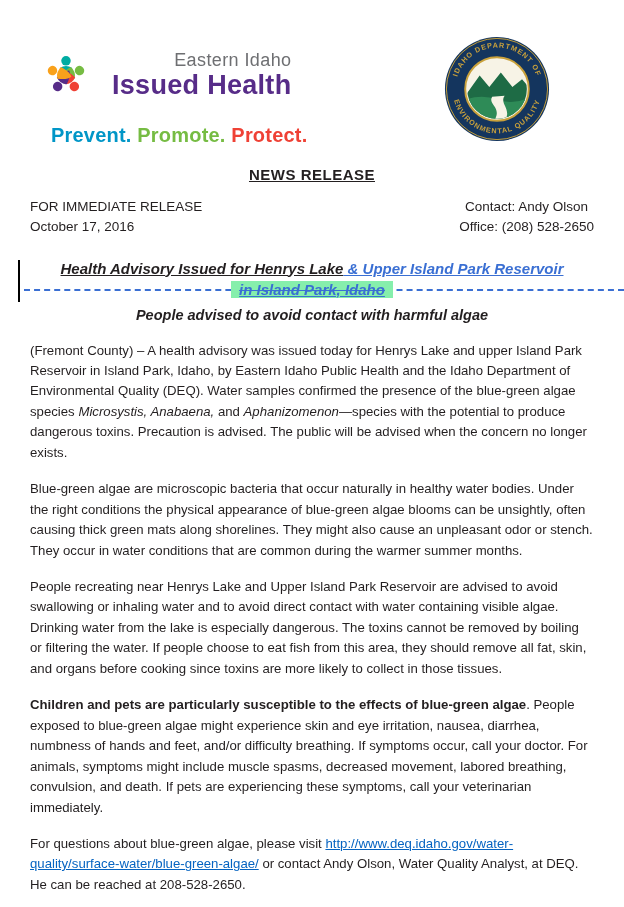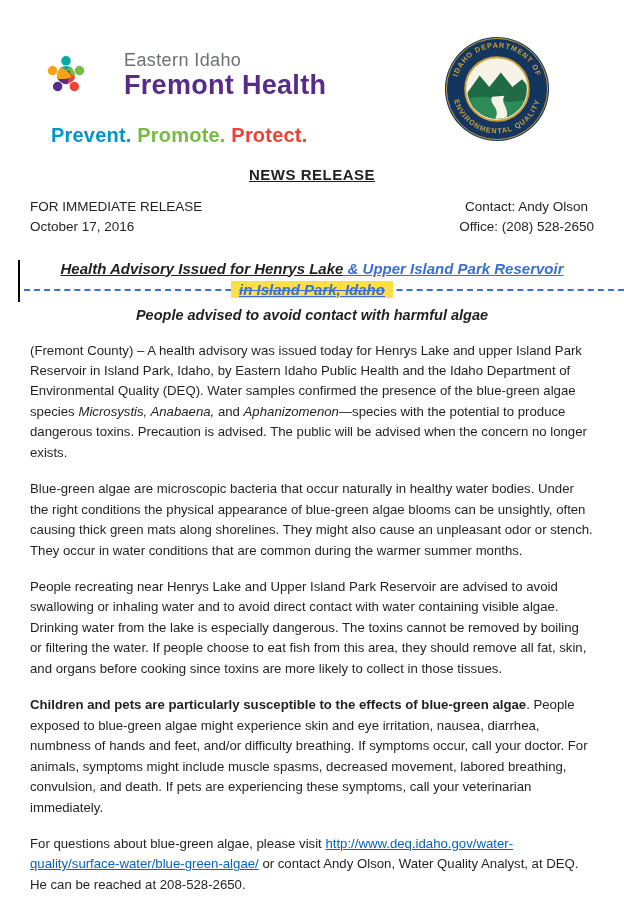--- a/index.html
+++ b/index.html
@@ -4,21 +4,21 @@
 <style>
   html,body { margin:0; padding:0; background:#fff; }
   .page {
     position:relative; width:624px; height:907px; margin:0 auto;
     background:#fff; box-sizing:border-box; padding:36px 30px 0 30px;
     font-family:"Liberation Sans", sans-serif; color:var(--text, #231f20);
     overflow:hidden;
   }
   
   .header { display:flex; justify-content:space-between; align-items:flex-start; height:116px; }
-  .logo-top { display:flex; align-items:center; gap:22px; }
+  .logo-top { display:flex; align-items:center; gap:10px;text-align:right; }
   .logo-name1 { font-size:18px; color:var(--brand-gray); letter-spacing:.4px; line-height:1.15; }
   .logo-name2 { font-size:27px; font-weight:bold; color:var(--brand-purple); letter-spacing:.3px; line-height:1.1; }
   .tagline { margin-top:10px; margin-left:21px; font-size:20px; font-weight:bold; letter-spacing:.2px; }
   .tg-prevent { color:var(--tag-blue); }
   .tg-promote { color:var(--tag-green); }
   .tg-protect { color:var(--tag-red); }
   .seal { flex:0 0 auto; margin-right:44px; }
   .seal-text { font-size:7.5px; font-weight:bold; letter-spacing:1px; fill:var(--seal-gold); font-family:"Liberation Sans",sans-serif; }
   
   .nr-heading { text-align:center; margin-top:14px; font-size:15px; font-weight:bold; }
@@ -27,21 +27,21 @@
   .meta { display:flex; justify-content:space-between; margin-top:14px; font-size:13.5px; line-height:1.5; }
   .meta-right { text-align:center; }
   
   .title-block { position:relative; margin-top:20px; text-align:center; }
   .change-bar { position:absolute; left:-12px; top:2px; width:2px; height:42px; background:#000; }
   .dashed-line { position:absolute; left:-6px; right:-30px; top:31px; border-top:2px dashed var(--track-blue); }
   .title-line1 { position:relative; z-index:1; font-size:15px; font-weight:bold; font-style:italic; line-height:22px; }
   .t-black { text-decoration:underline; }
   .t-ins { color:var(--track-blue); text-decoration:underline;text-align:center; }
   .title-line2 { position:relative; z-index:1; font-size:15px; font-weight:bold; font-style:italic; line-height:20px; }
-  .t-del { color:var(--track-blue); text-decoration:underline line-through; background:#fde047; padding:0 8px; }
+  .t-del { color:var(--track-blue); text-decoration:underline line-through; background:#86efac; padding:0 8px; }
   .subtitle { margin-top:7px; font-size:14.5px; font-weight:bold; font-style:italic; }
   
   .body { margin-top:18px; font-size:13.2px; line-height:1.55; }
   .body p { margin:0 0 16px 0; }
   .it { font-style:italic; }
   .bd { font-weight:bold; }
   .link { color:var(--link-blue); text-decoration:underline; overflow-wrap:anywhere; cursor:pointer; }
 </style>
 </head>
 <body>
@@ -70,21 +70,21 @@
               <path d="M -6.5 -7.5 Q 0 -11.5 6.5 -7.5 Q 4.5 3 0 6 Q -4.5 3 -6.5 -7.5 Z"></path>
             </g>
             <g transform="rotate(288)" fill="#f9a11b">
               <circle cx="0" cy="-15" r="5"></circle>
               <path d="M -6.5 -7.5 Q 0 -11.5 6.5 -7.5 Q 4.5 3 0 6 Q -4.5 3 -6.5 -7.5 Z"></path>
             </g>
           </g>
         </svg>
         <div class="logo-text">
           <div class="logo-name1">Eastern Idaho</div>
-          <div class="logo-name2">Fremont Health</div>
+          <div class="logo-name2">Issued Health</div>
         </div>
       </div>
       <div class="tagline">
         <span class="tg-prevent">Prevent.</span>
         <span class="tg-promote">Promote.</span>
         <span class="tg-protect">Protect.</span>
       </div>
     </div>
 
     <svg class="seal" width="106" height="106" viewBox="0 0 110 110">

